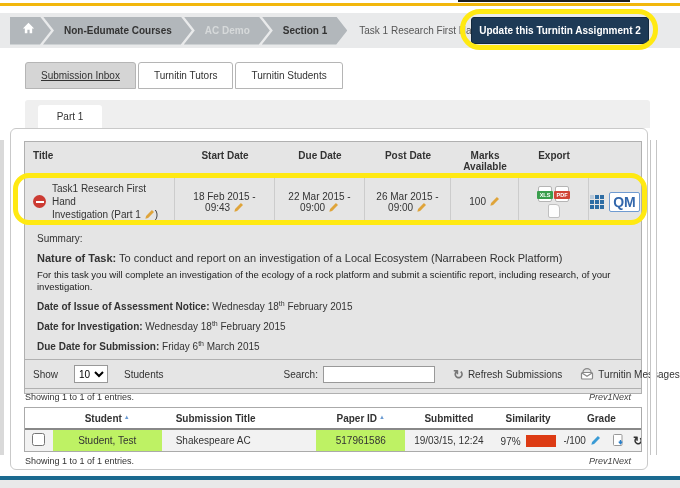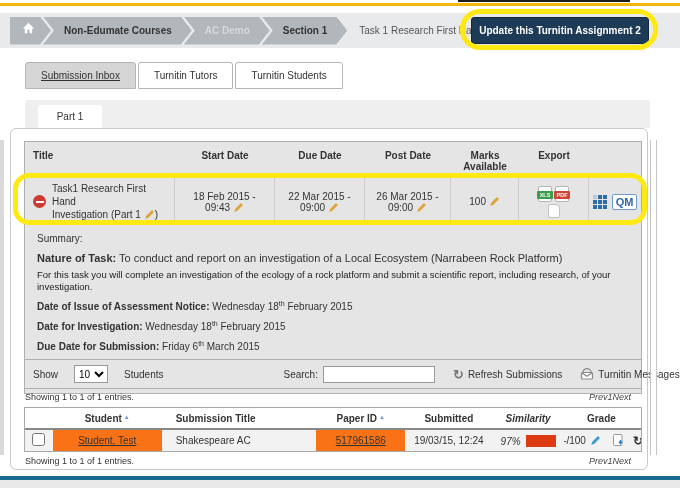--- a/index.html
+++ b/index.html
@@ -72,21 +72,21 @@
   .file-icon { position:relative; width:14px; height:16px; background:#fff; border:1px solid #b5b5b5;
                border-radius:2px; display:inline-block; }
   .file-icon .band { position:absolute; left:-2px; right:-2px; bottom:2px; height:8px; border-radius:1px;
                      color:#fff; font-size:5.5px; font-weight:bold; line-height:8px; text-align:center;
                      font-family:"Liberation Sans", sans-serif; }
   .band.xls { background:#3a9e4d; } .band.pdf { background:#d04437; }
   .file-plain { width:12px; height:14px; background:#fdfdfd; border:1px solid #c0c0c0; border-radius:2px 4px 2px 2px; }
 
   .gridicon { display:grid; grid-template-columns:4px 4px 4px; grid-auto-rows:4px; gap:1px; cursor:pointer; }
   .gridicon span { background:#2e6da4; } .gridicon span.lite { background:#b9c9d9; }
-  .qm { border:1px solid #6f9bd1; border-radius:2px; color:#3367ab; font-weight:bold; font-size:11px;
+  .qm { border:1px solid #6f9bd1; border-radius:2px; color:#3367ab; font-weight:bold; font-size:14px;
         padding:1px 3px; background:#fff; cursor:pointer; }
 
   
   .summary { padding:8px 12px 4px 12px; font-size:10px; line-height:1.25; }
   .summary .row1 { margin-bottom:6px; }
   .nature { font-size:11px; margin-bottom:4px; }
   .desc { font-size:9.5px; margin-bottom:7px; color:#222; }
   .dline { margin-bottom:6px; }
   .blb { font-weight:bold; }
   sup { font-size:7px; }
@@ -106,23 +106,23 @@
   .pager { font-size:9px; font-style:italic; color:#444; }
   .pager span { cursor:pointer; }
 
   
   .stable { left:13px; top:278px; width:618px; border:1px solid #aaa; }
   .srow { display:flex; align-items:center; }
   .srow.hd { height:22px; border-bottom:2px solid #888; font-weight:bold; background:#fff; }
   .srow.data { height:21px; background:#f2f2f2; font-weight:normal; }
   .scell { padding:0 4px; text-align:center; font-size:10px; overflow:hidden; white-space:nowrap; }
   .s-chk { width:28px; } .s-student { width:110px; } .s-title { width:150px; text-align:left; padding-left:8px;margin-left:6px; }
-  .s-paper { width:90px; } .s-subm { width:88px; } .s-sim { width:72px;font-style:italic; }
+  .s-paper { width:90px; } .s-subm { width:88px; } .s-sim { width:72px; }
   .s-grade { width:78px; display:flex; align-items:center; justify-content:center; padding-left:2px; }
-  .srow.data .s-student, .srow.data .s-paper { background:#f97316; align-self:stretch; line-height:21px;text-decoration:underline; }
+  .srow.data .s-student, .srow.data .s-paper { background:#bef264; align-self:stretch; line-height:21px; }
   .sort-arrow { color:#6b9bd2; font-size:6px; vertical-align:3px; margin-left:2px; }
   .simbar { display:inline-block; width:30px; height:12px; background:#dd3b14; vertical-align:-2px; margin-left:5px; }
   .dot { width:3px; height:3px; border-radius:50%; background:#999; margin:0 4px 0 6px; }
   .rowicons { display:flex; align-items:center; gap:9px; margin-left:2px; }
   .rowicons .ic { cursor:pointer; display:inline-flex; }
   .refresh-dark { font-size:12px; color:#333; font-weight:bold; line-height:1; cursor:pointer; }
 
   
   .edge-left { left:0; top:140px; width:4px; height:315px; background:#d9d9d9; }
   .edge-right { left:650px; top:140px; width:7px; height:315px; background:#fff;

